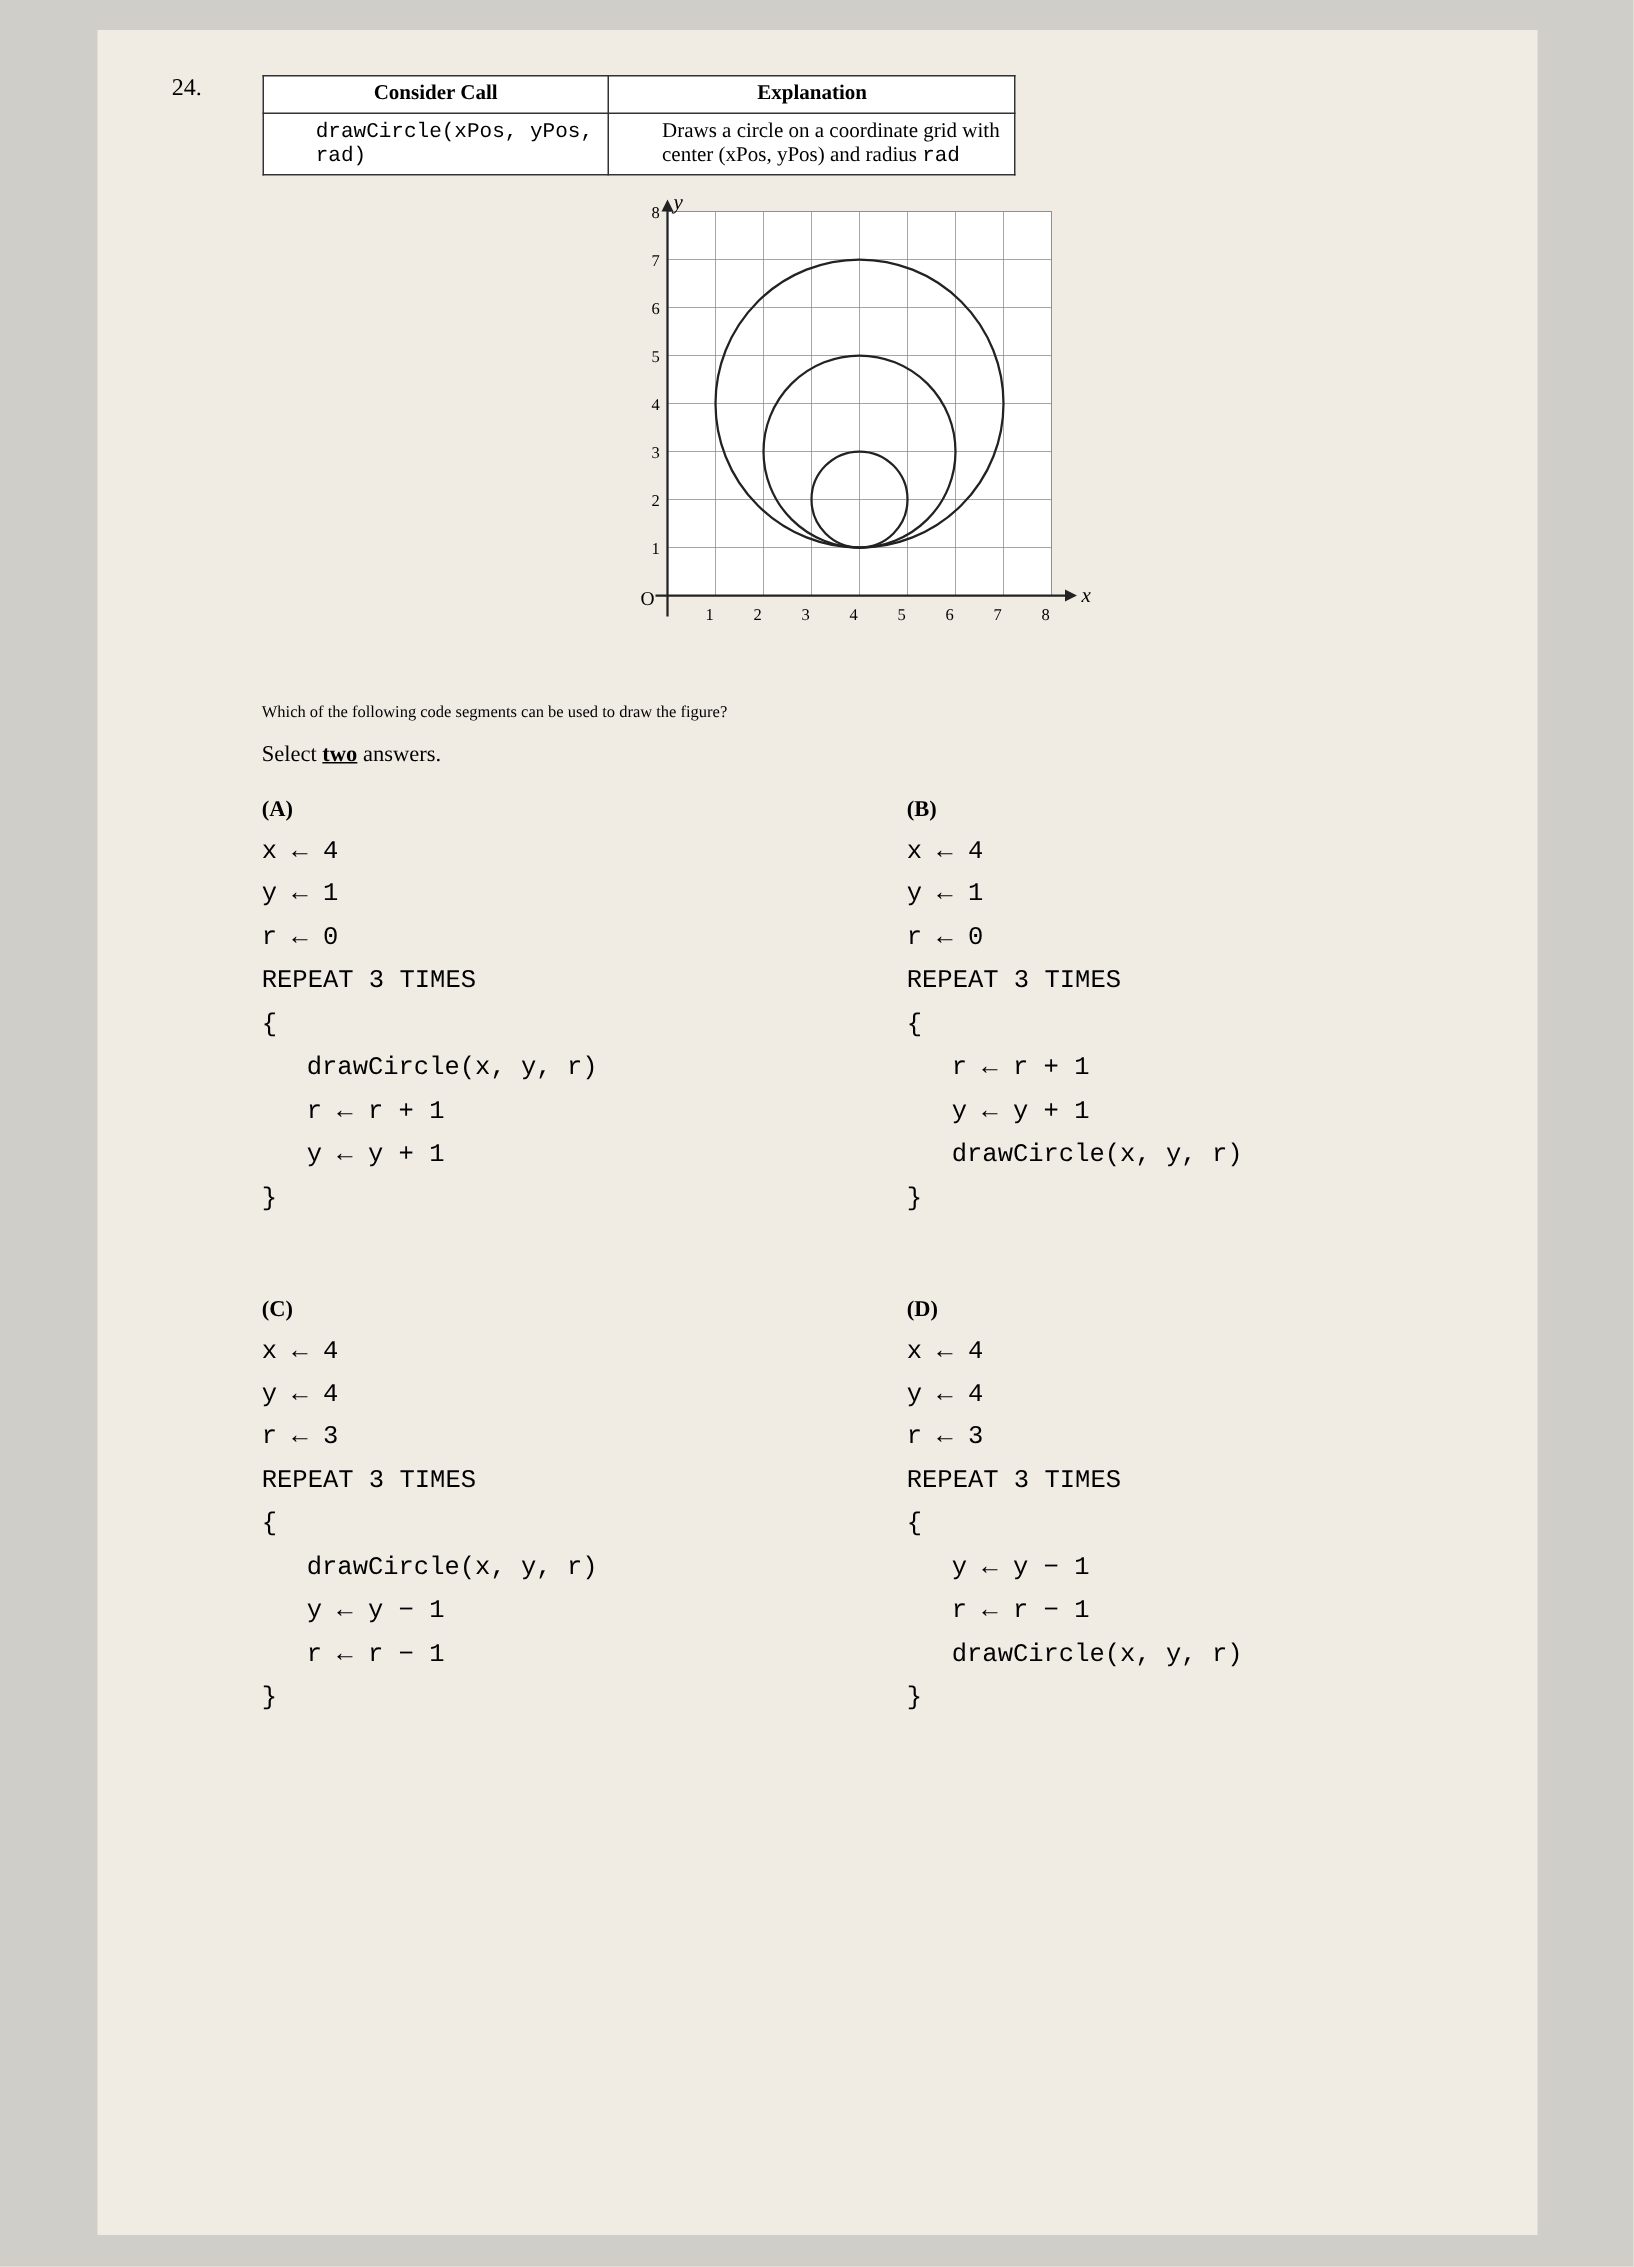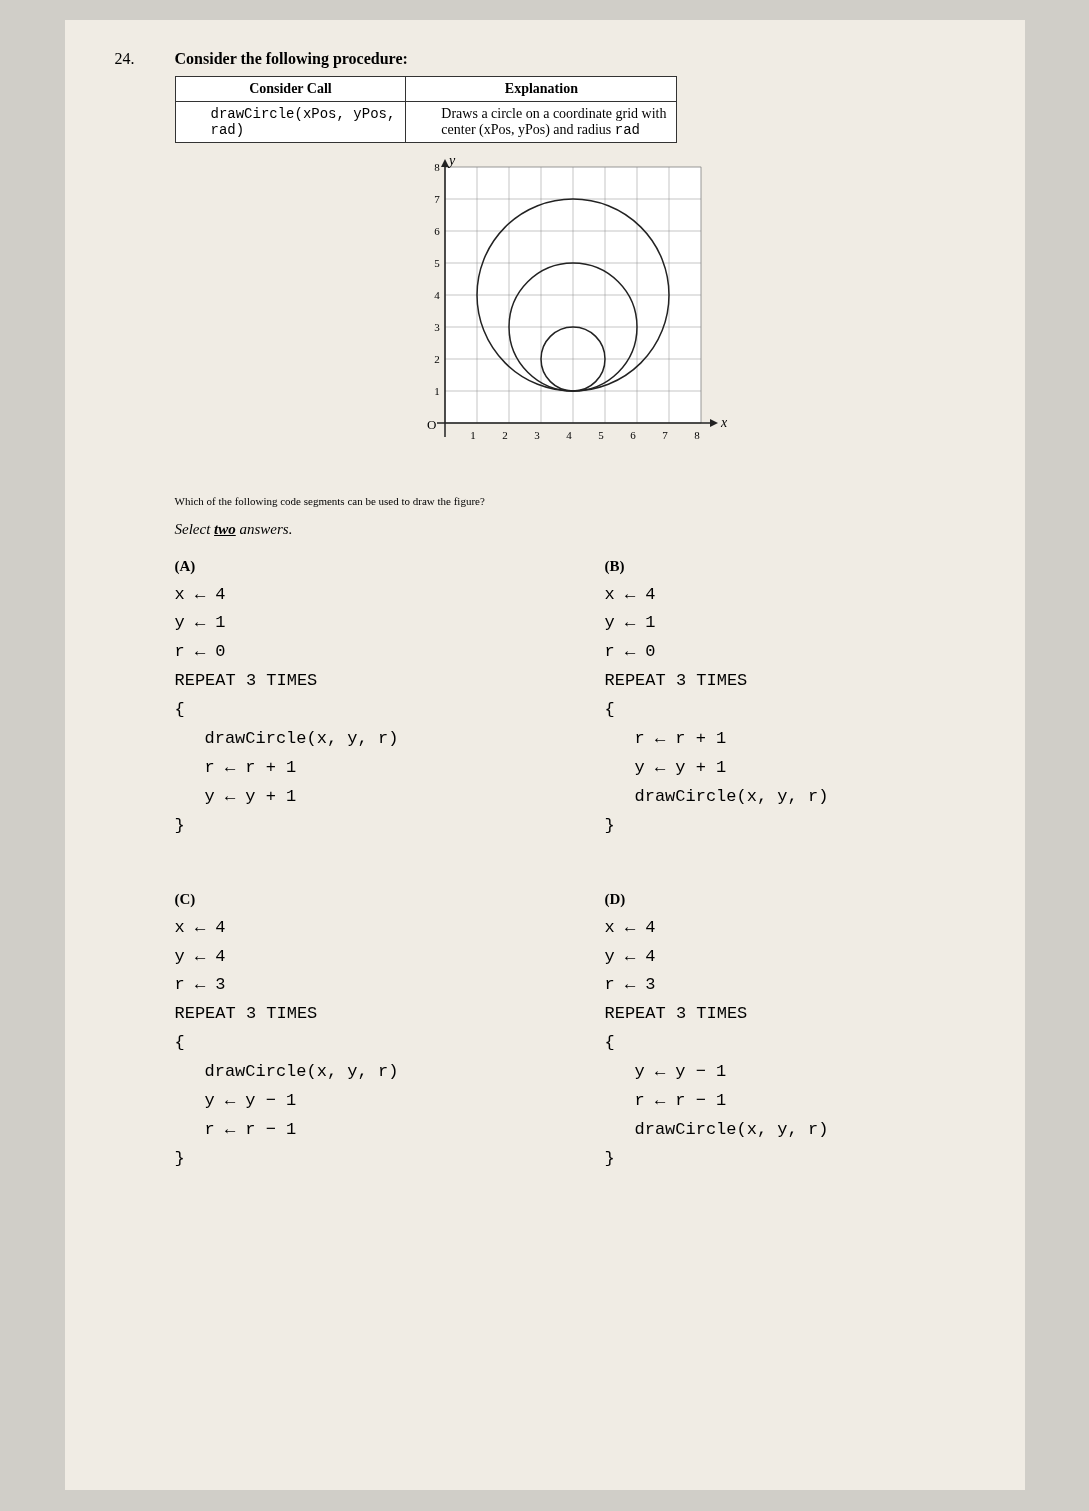--- a/index.html
+++ b/index.html
@@ -119,21 +119,20 @@
       margin-bottom: 2px;
     }
   </style>
 </head>
 <body>
 
 <div class="page">
   <div class="question-header">
     <div class="question-number">24.</div>
     <div class="question-content">
-      <div class="procedure-title">Consider the following procedure:</div>
       <table class="procedure-table">
         <tbody>
             <tr>
           <th>Consider Call</th>
           <th>Explanation</th>
         </tr>
         <tr>
           <td>
             <span class="code-font">drawCircle(xPos, yPos,<br>rad)</span>
           </td>
@@ -209,21 +208,21 @@
             <circle cx="168" cy="138" r="96" fill="none" stroke="#222" stroke-width="1.5"></circle>
 
             <circle cx="168" cy="170" r="64" fill="none" stroke="#222" stroke-width="1.5"></circle>
 
             <circle cx="168" cy="202" r="32" fill="none" stroke="#222" stroke-width="1.5"></circle>
           </svg>
         </div>
       </div>
 
       <div class="question-text">Which of the following code segments can be used to draw the figure?</div>
-      <div style="font-size:15px; margin-bottom:20px;font-style:italic;">
+      <div style="font-size:15px; margin-bottom:20px;">
         <span>Select </span><span style="text-decoration:underline; font-weight:bold;">two</span><span> answers.</span>
       </div>
 
       <div class="options-grid">
 
         <div class="option-block">
           <div class="option-header">
             <span class="option-label">(A)</span>
           </div>
           <div class="code-block">

